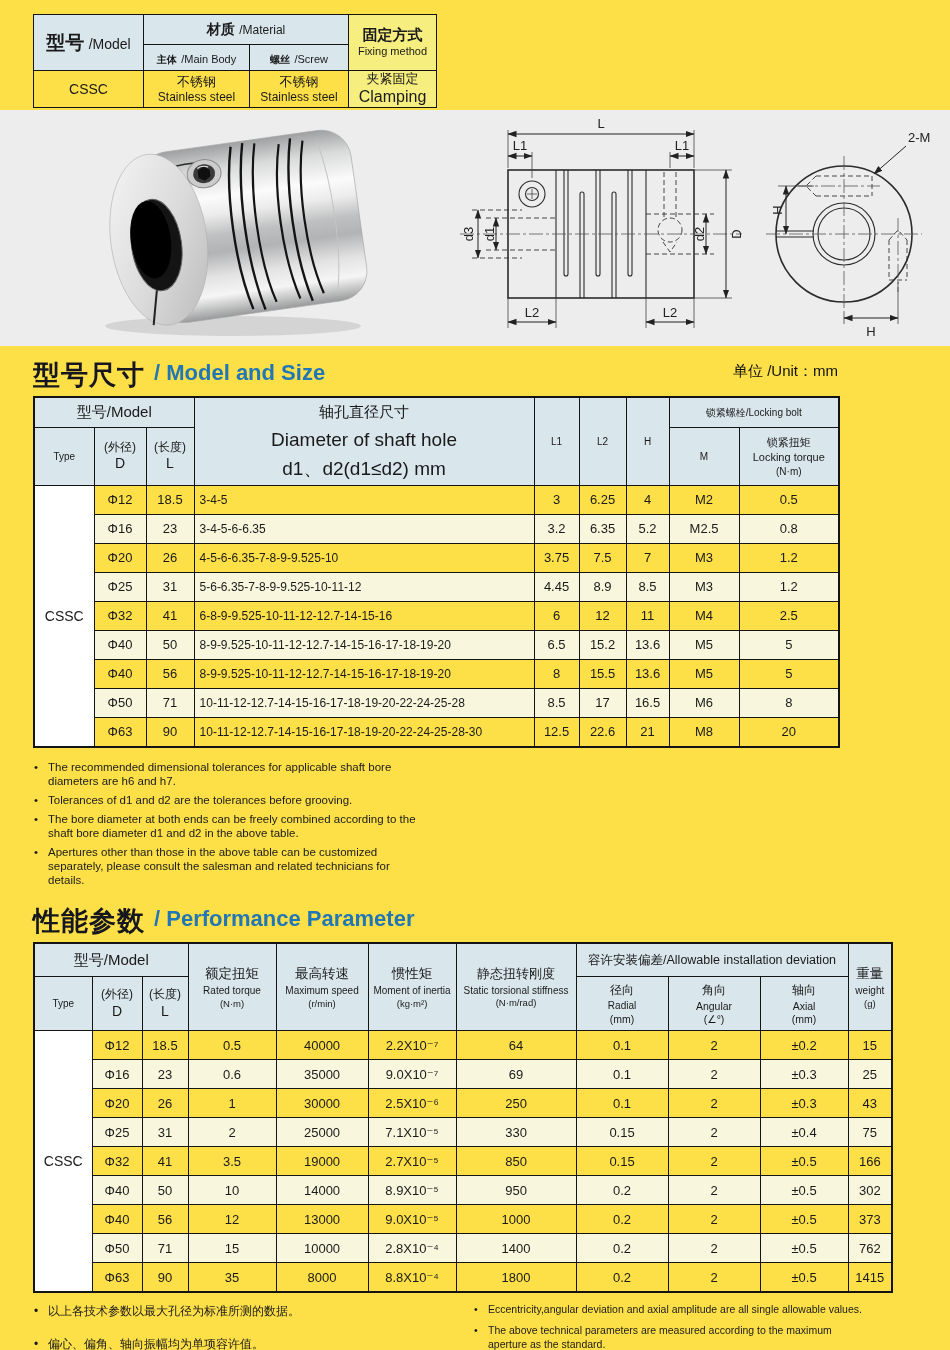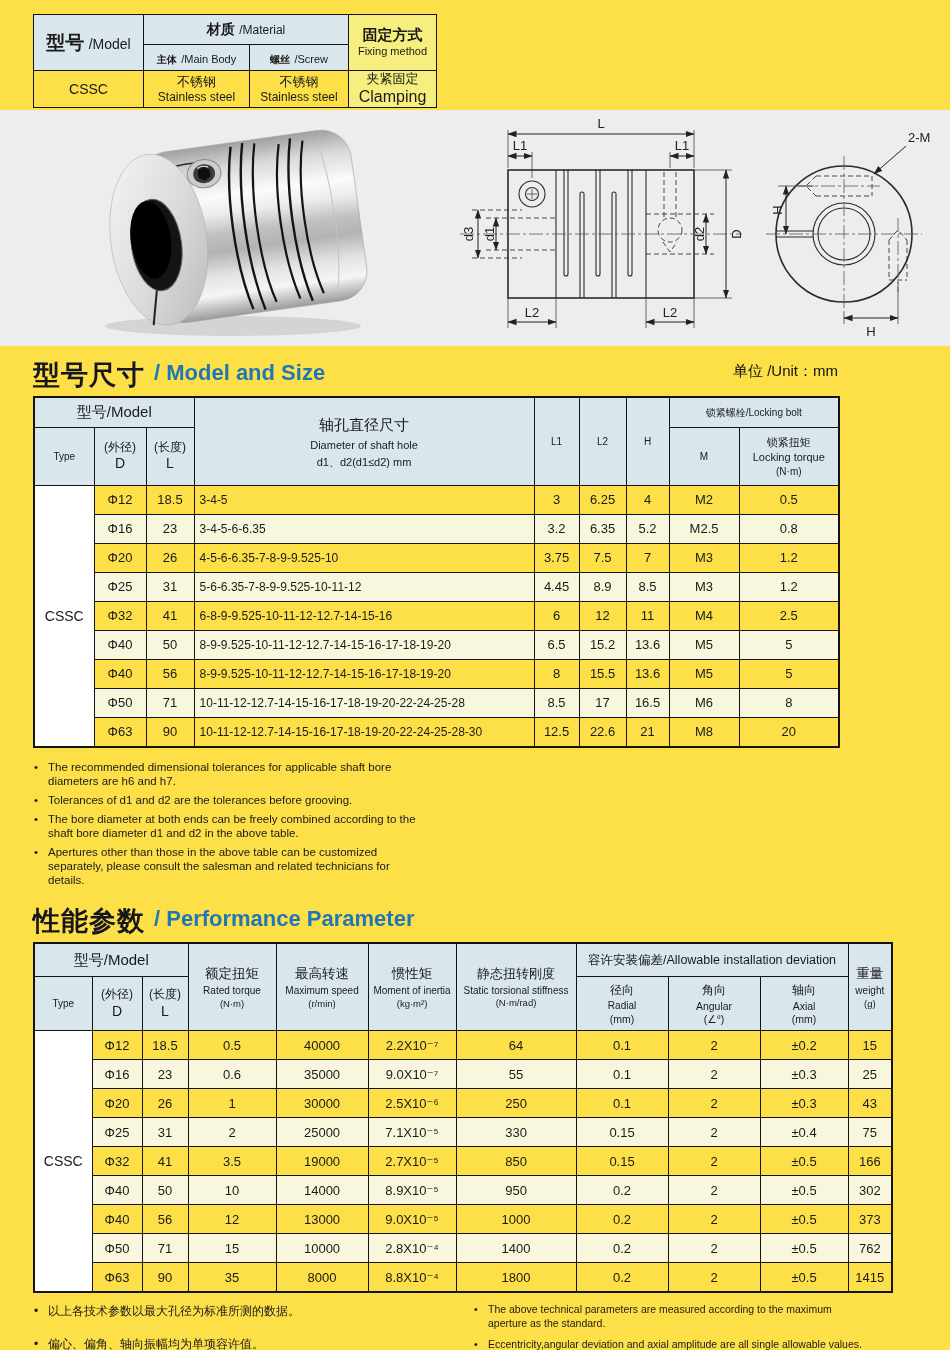--- a/index.html
+++ b/index.html
@@ -34,21 +34,21 @@
   .dtable thead th { background:#d9e6ec; }
   .dtable td { font-size:13px; height:28px; white-space:nowrap; }
   .dtable td.left { text-align:left; padding-left:5px; font-size:12px; }
   .dtable tr.alt td { background:#f8f7dd; }
   .dtable td.type-cell { background:#fff; font-size:14px; }
   .hz15 { font-size:15px; }
   .hz14 { font-size:10px; }
   .h-sub { font-size:12px; line-height:1.3; }
   .h-big { font-size:14px; line-height:1.25; }
   .bore-line1 { font-size:15px; line-height:1.7; }
-  .bore-line2 { font-size:11px; line-height:1.55; }
+  .bore-line2 { font-size:19px; line-height:1.55; }
   .tq-line { font-size:11px; line-height:1.35; }
   .tq-unit { font-size:10px; line-height:1.3; }
   .p-zh { font-size:13.5px; line-height:1.5; }
   .p-en { font-size:10px; line-height:1.35; }
   .p-unit { font-size:9.5px; line-height:1.3; }
   .dev-head { font-size:12.5px; }
   
   .notes { display:flex; margin:12px 33px 0 33px; }
   .notes ul { list-style:none; margin:0; padding:0; }
   .notes li { position:relative; padding-left:15px; }
@@ -503,21 +503,21 @@
           <td>2</td>
           <td>±0.2</td>
           <td>15</td>
         </tr>
         <tr class="alt">
           <td>Φ16</td>
           <td>23</td>
           <td>0.6</td>
           <td>35000</td>
           <td>9.0X10⁻⁷</td>
-          <td>55</td>
+          <td>69</td>
           <td>0.1</td>
           <td>2</td>
           <td>±0.3</td>
           <td>25</td>
         </tr>
         <tr>
           <td>Φ20</td>
           <td>26</td>
           <td>1</td>
           <td>30000</td>
@@ -602,18 +602,18 @@
         </tr>
       </tbody>
   </table>
 
   <div class="notes notes-bottom">
     <ul class="notes-zh">
         <li>以上各技术参数以最大孔径为标准所测的数据。</li>
         <li>偏心、偏角、轴向振幅均为单项容许值。</li>
       </ul>
     <ul class="notes-en">
+        <li>Eccentricity,angular deviation and axial amplitude are all single allowable values.</li>
         <li>The above technical parameters are measured according to the maximum aperture as the standard.</li>
-        <li>Eccentricity,angular deviation and axial amplitude are all single allowable values.</li>
       </ul>
   </div>
 
 </div>
 
 </body></html>

